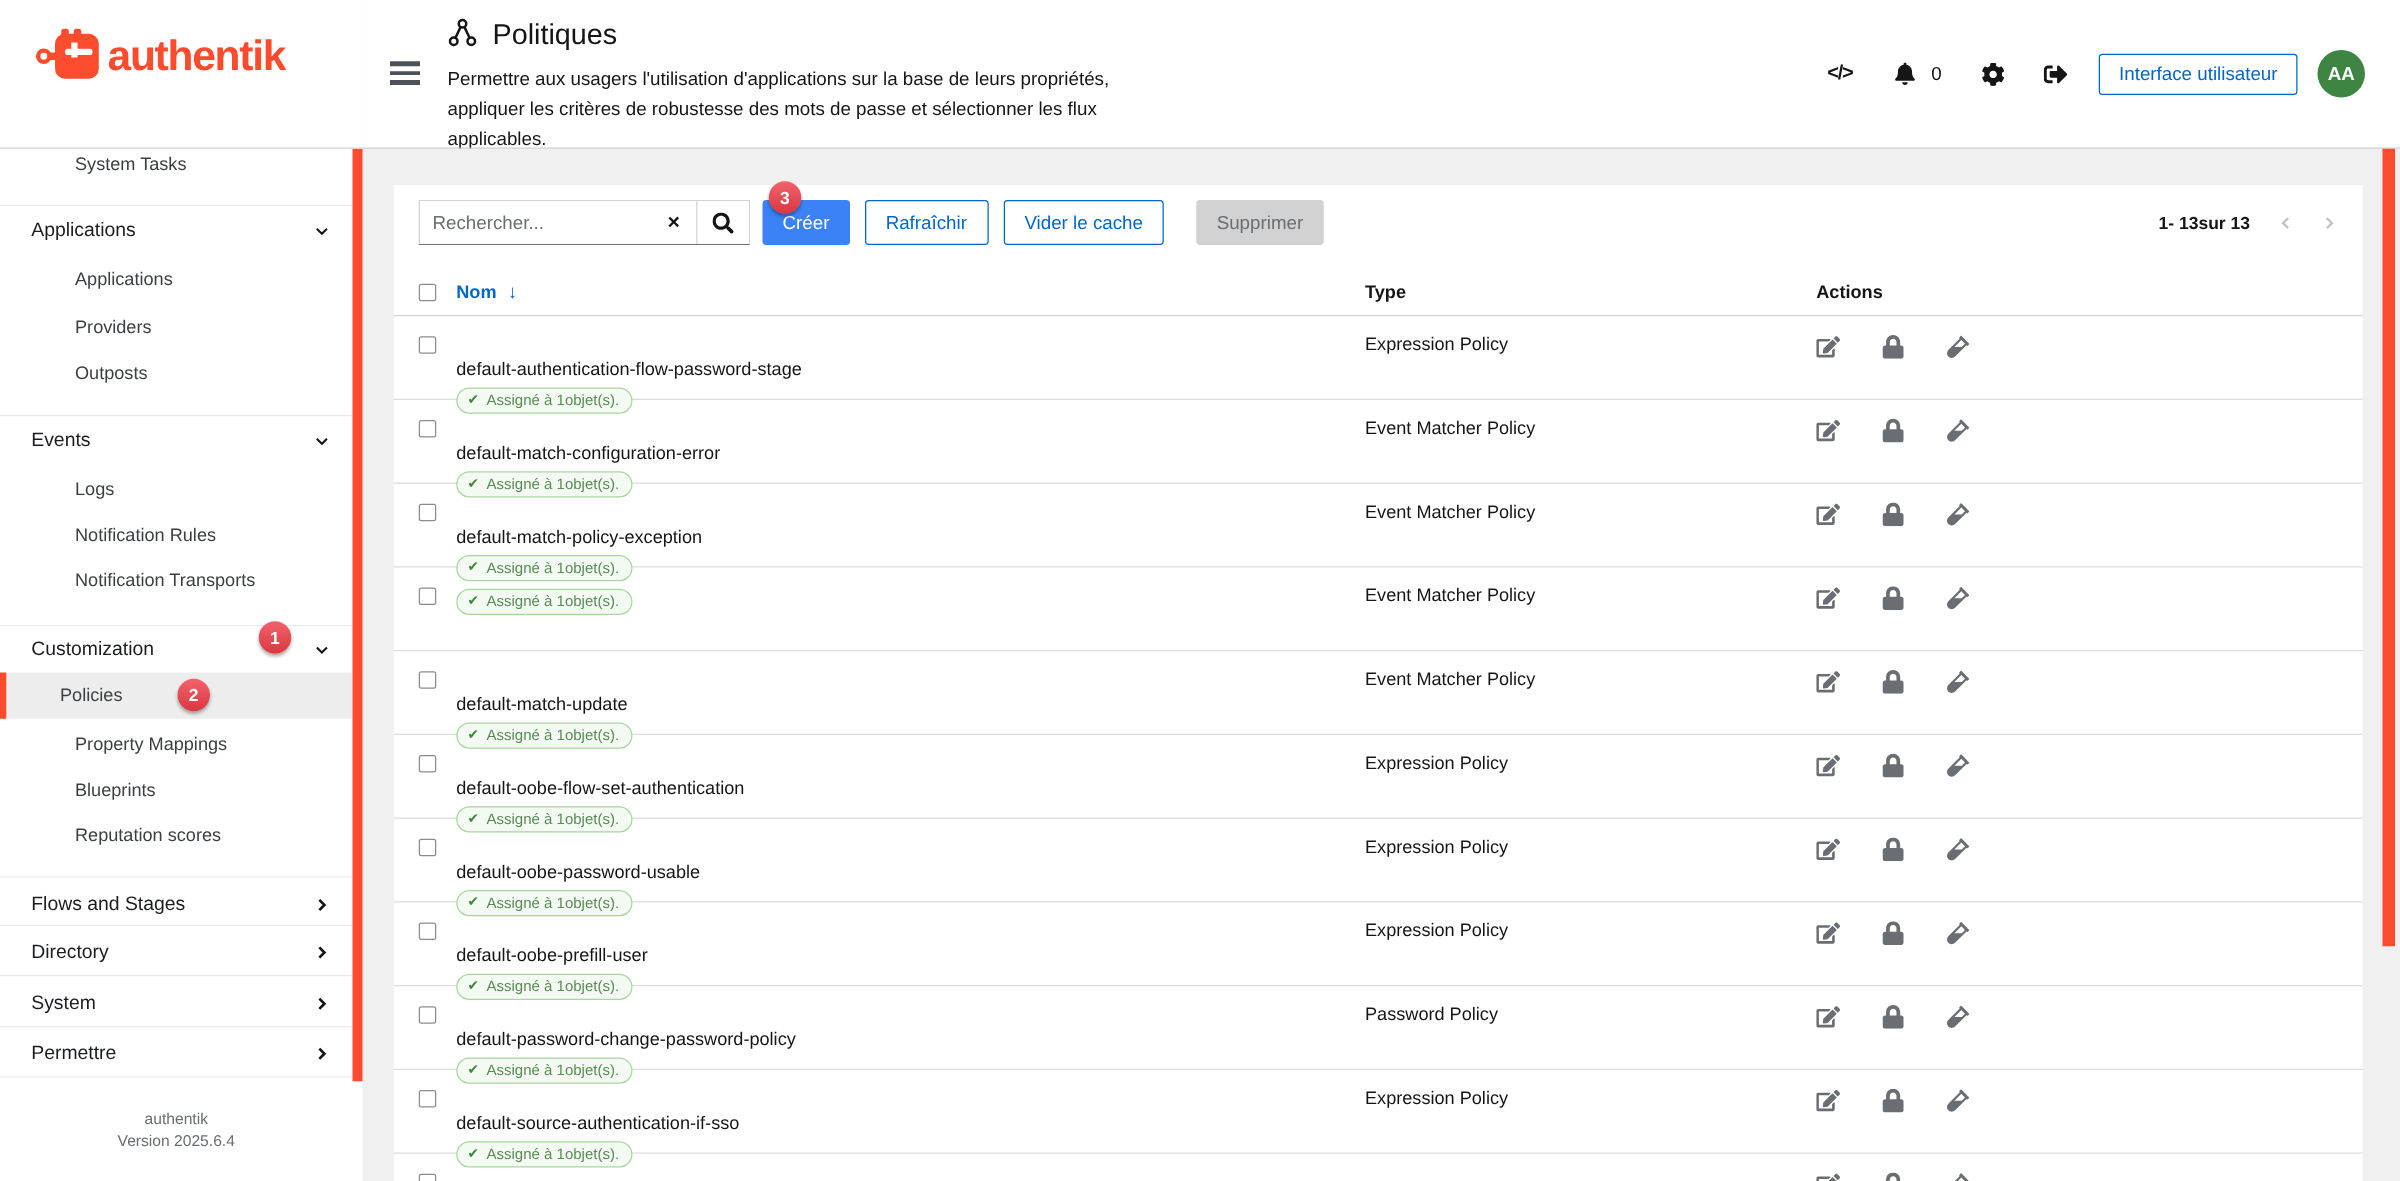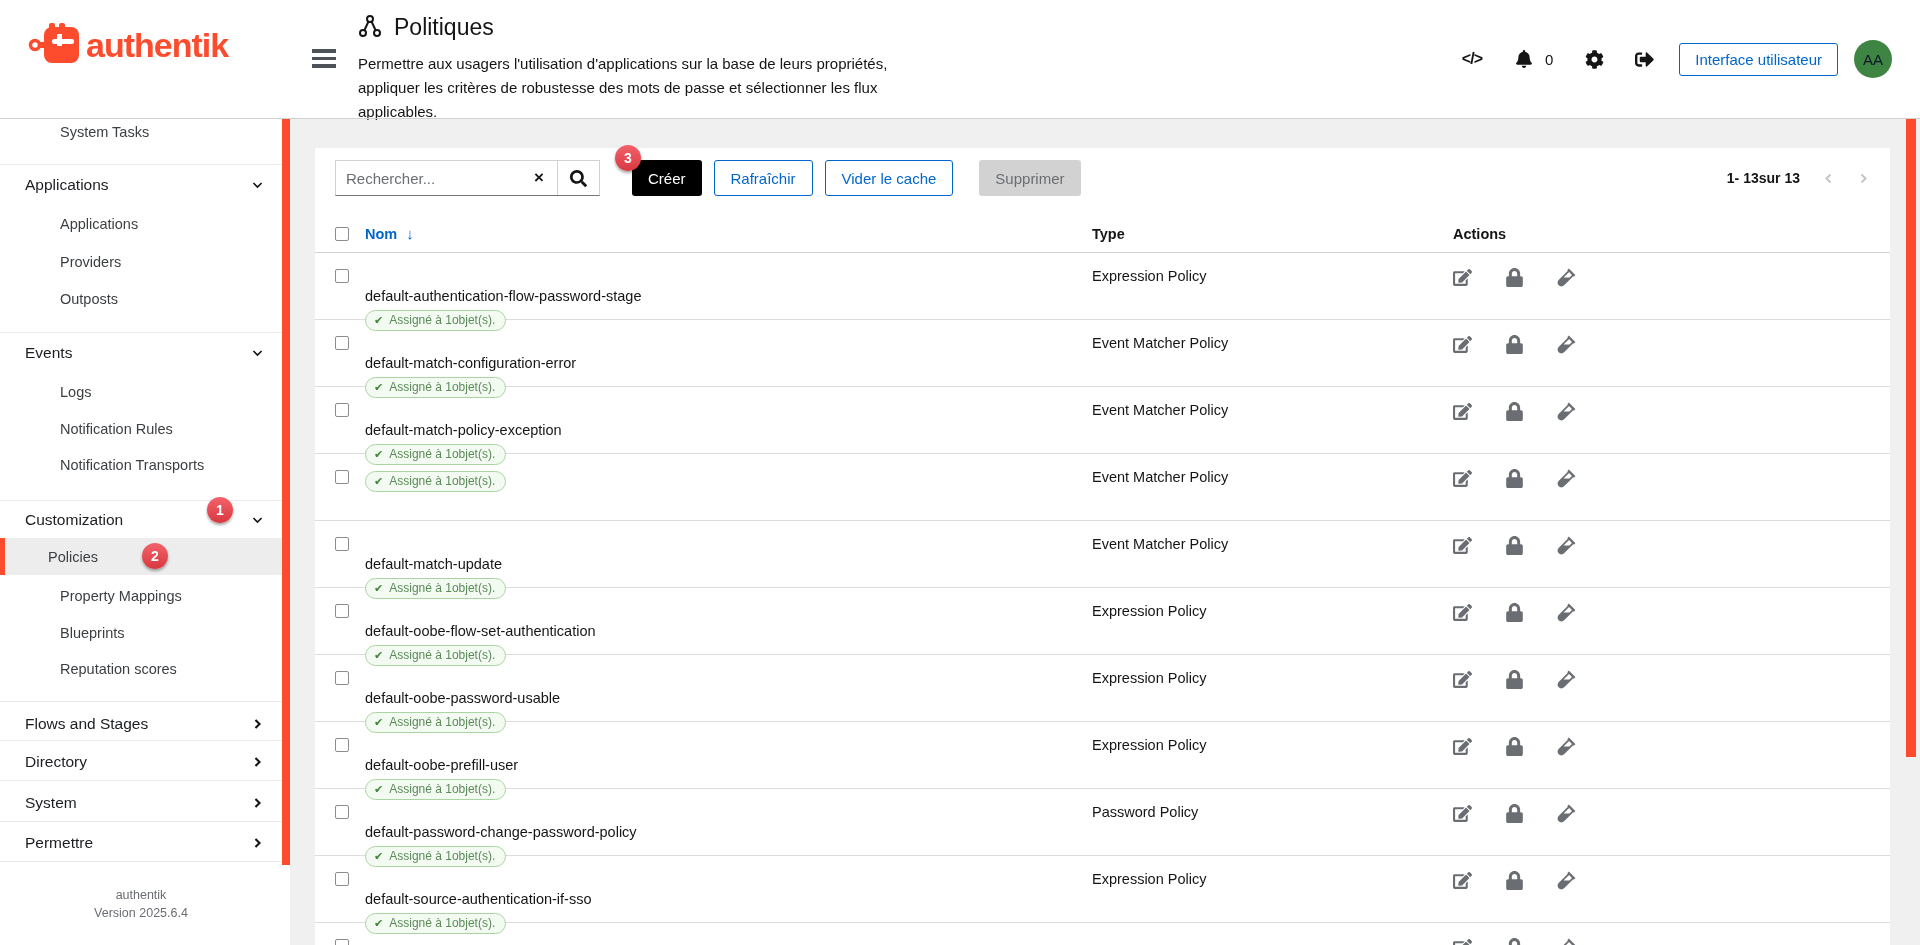--- a/index.html
+++ b/index.html
@@ -30,36 +30,36 @@
   .page-title { font-size:23px; font-weight:500; color:#151515; }
   .page-desc { position:absolute; left:68px; top:52px; width:540px; font-size:15px; line-height:24px; color:#151515; }
   .header-right { position:absolute; right:28px; top:0; height:118px; display:flex; align-items:center; gap:0; }
   .hicon { display:flex; align-items:center; justify-content:center; width:26px; height:26px; cursor:pointer; color:#151515; }
   .code-glyph { font-weight:bold; font-size:16px; letter-spacing:-1px; }
   .bell-wrap { display:flex; align-items:center; gap:8px; margin-left:26px; cursor:pointer; }
   .bell-count { font-size:15px; color:#151515; }
   .gear-btn { margin-left:28px; } .out-btn { margin-left:24px; }
   .ui-btn { margin-left:22px; height:33px; padding:0 15px; background:#fff; border:1px solid #0066cc;
     border-radius:3px; color:#0066cc; font-size:15px; cursor:pointer; font-family:inherit; }
-  .avatar { margin-left:16px; width:38px; height:38px; border-radius:50%; background:#3e8543; color:#0f172a;
-    display:flex; align-items:center; justify-content:center; font-size:15px; font-weight:normal; cursor:pointer; }
+  .avatar { margin-left:16px; width:38px; height:38px; border-radius:50%; background:#3e8543; color:#ffffff;
+    display:flex; align-items:center; justify-content:center; font-size:15px; font-weight:bold; cursor:pointer; }
 
   
   .main-scrollbar { position:absolute; left:1906px; top:119px; width:10px; height:638px; background:#fd4b2d; z-index:4; }
   .card { position:absolute; left:315px; top:148px; width:1575px; height:797px; background:#fff; }
 
   .toolbar { position:absolute; left:20px; top:12px; right:20px; height:36px; display:flex; align-items:center; }
   .search-group { display:flex; width:265px; height:36px; background:#fff; border:1px solid #d2d2d2; border-bottom-color:#72767b; }
   .search-input { flex:1; min-width:0; border:none; outline:none; padding:0 10px; font-size:15px; font-family:inherit; color:#151515; }
   .search-input::placeholder { color:#6a6e73; }
   .clear-btn { width:36px; border:none; background:#fff; font-size:17px; font-weight:bold; color:#151515; cursor:pointer; }
   .mag-btn { width:42px; border:none; border-left:1px solid #d2d2d2; background:#fff; cursor:pointer;
     display:flex; align-items:center; justify-content:center; color:#151515; }
   .btn { height:36px; padding:0 16px; font-size:15px; border-radius:3px; cursor:pointer; font-family:inherit; }
-  .btn-primary { background:#000000; border:none; color:#fff; margin-left:32px; }
+  .btn-primary { background:#3b82f6; border:none; color:#fff; margin-left:10px; }
   .btn-secondary { background:#fff; border:1px solid #0066cc; color:#0066cc; margin-left:12px; }
   .btn-disabled { background:#d2d2d2; border:none; color:#6a6e73; margin-left:26px; cursor:default; }
   .pagination { position:absolute; right:0; top:0; height:36px; display:flex; align-items:center; gap:22px; }
   .pag-text { font-size:14px; color:#151515;font-weight:bold; }
   .pag-chev { color:#c5c5c5; cursor:pointer; display:flex; }
 
   .t-head, .t-row { position:absolute; left:0; width:1575px; display:grid;
     grid-template-columns:30px 727px 361px 1fr; padding-left:20px; align-items:start; }
   .t-head { top:67px; height:38px; border-bottom:1px solid #d2d2d2; align-items:center; font-weight:bold; font-size:14.5px; }
   .col-name-hdr { color:#0066cc; display:flex; align-items:center; gap:9px; cursor:pointer; }

